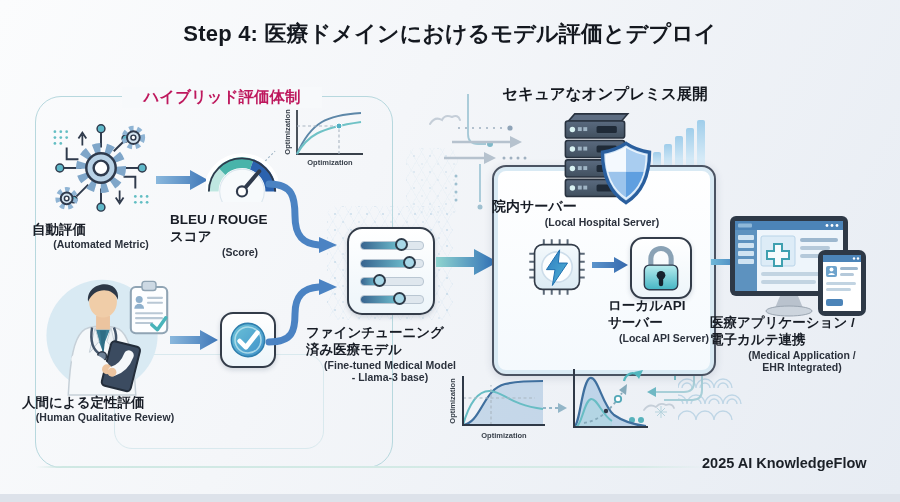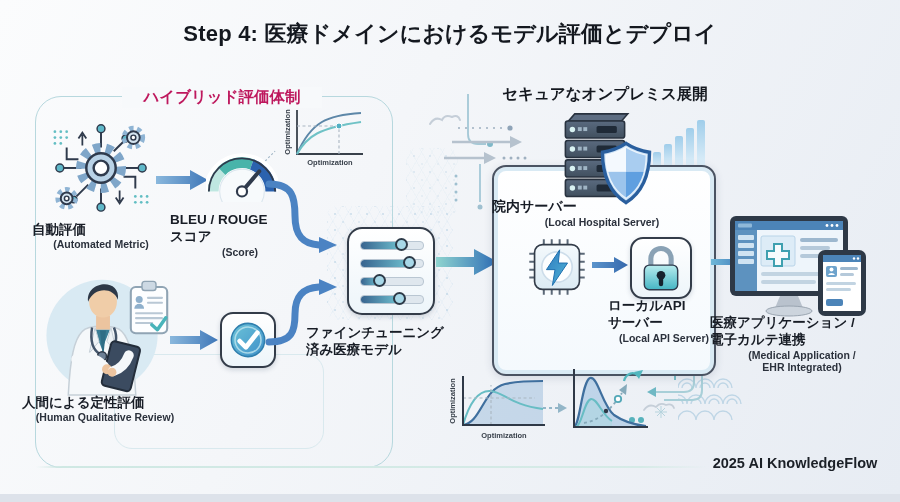--- a/index.html
+++ b/index.html
@@ -24,21 +24,21 @@
       repeating-linear-gradient(60deg, rgba(150,195,225,.18) 0 1px, transparent 1px 9px),
       repeating-linear-gradient(-60deg, rgba(150,195,225,.18) 0 1px, transparent 1px 9px);
     background-size:16px 16px,16px 16px,auto,auto;background-position:0 0,8px 8px,0 0,0 0;}
   .slider-row{position:absolute;left:11px;width:62px;height:7px;border-radius:4px;
               background:#dfe7ee;border:1px solid #b9c6d2;}
   .slider-fill{position:absolute;left:0;top:0;height:100%;border-radius:4px;
                background:linear-gradient(90deg,#38648f,#6fc0cf);}
   .slider-knob{position:absolute;top:-4px;width:13px;height:13px;border-radius:50%;
                background:#a8d8e8;border:2px solid #2d3a48;box-sizing:border-box;}
   .footer-line{height:2px;background:linear-gradient(90deg,rgba(207,232,227,0),#cfe8e3 4%,#d6ebe7 90%,rgba(214,235,231,0));}
-  .footer-text{font-size:14.5px;font-weight:800;color:#1b2027;text-align:center;}
+  .footer-text{font-size:14.5px;font-weight:800;color:#1b2027;text-align:left;}
   svg text{font-family:"Liberation Sans","DejaVu Sans",sans-serif;}
 </style>
 </head>
 <body>
 
 <div class="canvas">
 
   <div class="abs page-title" style="top:19px;left:0;">Step 4: 医療ドメインにおけるモデル評価とデプロイ</div>
 
   <div class="abs asanoha" style="left:327px;top:206px;width:126px;height:114px;"></div>
@@ -294,20 +294,22 @@
       </div>
     <div class="slider-row" style="top:66px;">
         <div class="slider-fill" style="width:38px;"></div>
         <div class="slider-knob" style="left:32px;"></div>
       </div>
   </div>
 
   <div class="abs" style="left:306px;top:324px;width:168px;">
     <div class="lbl" style="font-size:13.5px;">ファインチューニング
 済み医療モデル</div>
+    <div class="sub" style="font-size:10.5px;">(Fine-tuned Medical Model
+- Llama-3 base)</div>
   </div>
 
   <svg class="abs" style="left:436px;top:247px;" width="64" height="30" viewBox="0 0 64 30">
     <defs>
         <linearGradient id="gaBig" x1="0" y1="0" x2="1" y2="0">
       <stop offset="0" stop-color="#8fd4cf"></stop>
           <stop offset="1" stop-color="#2e6db6"></stop>
         </linearGradient>
       </defs>
     <path d="M0,10 H38 V2 L62,15 L38,28 V20 H0 Z" fill="url(#gaBig)"></path>

